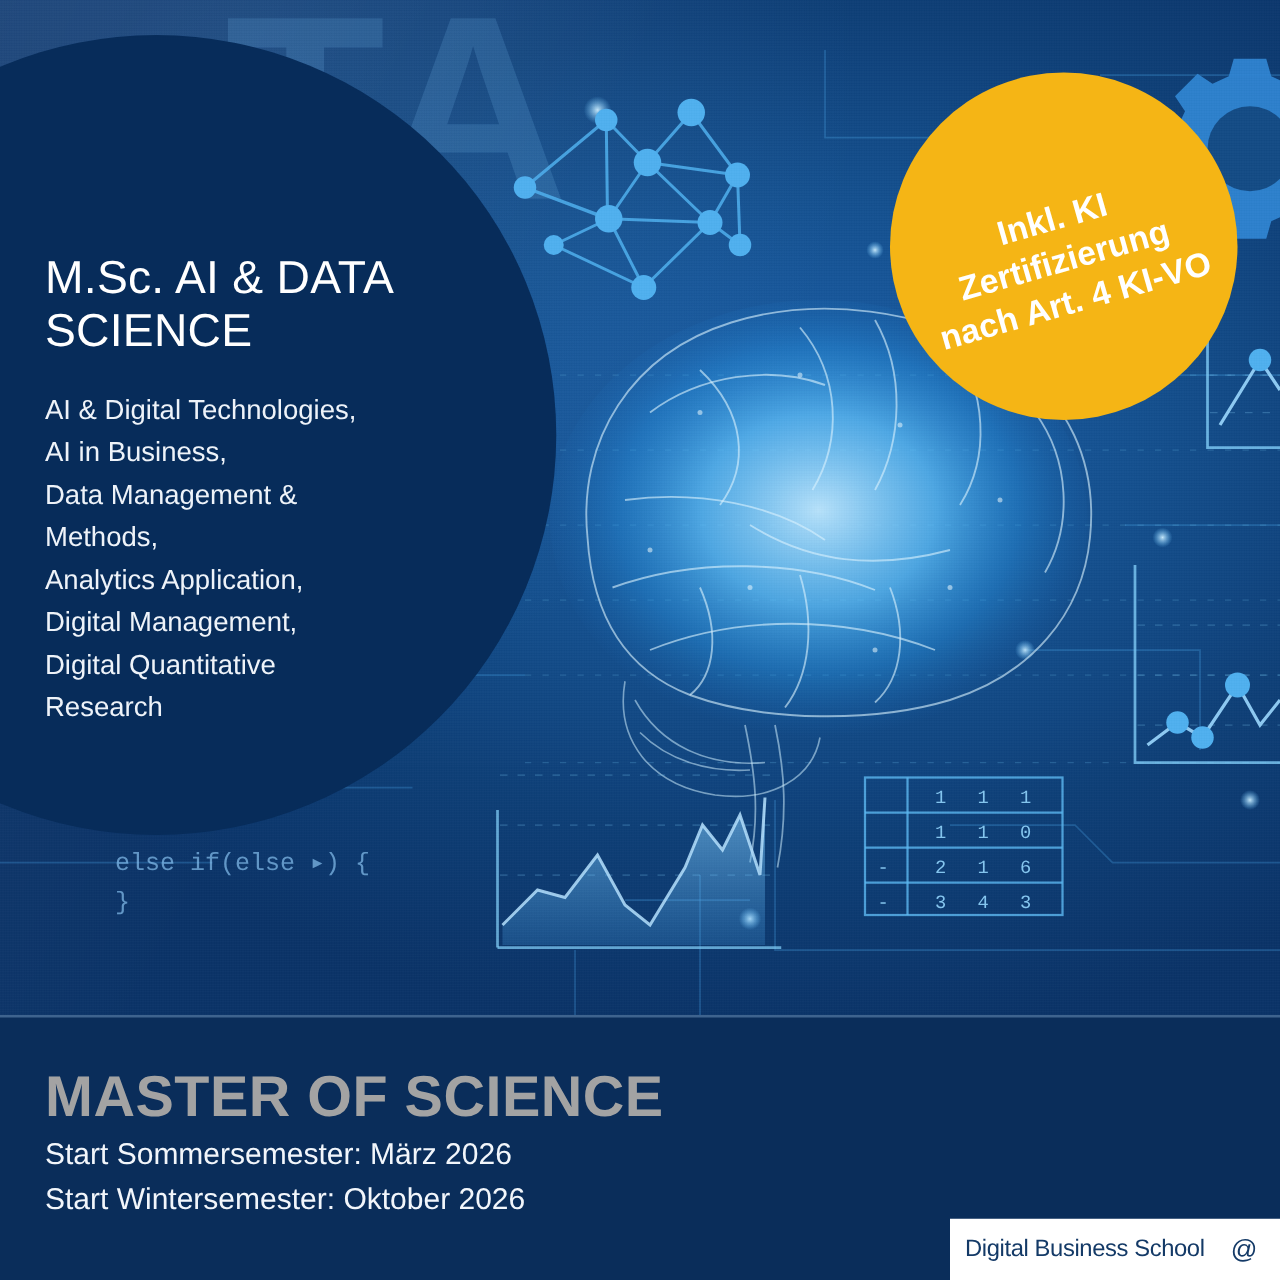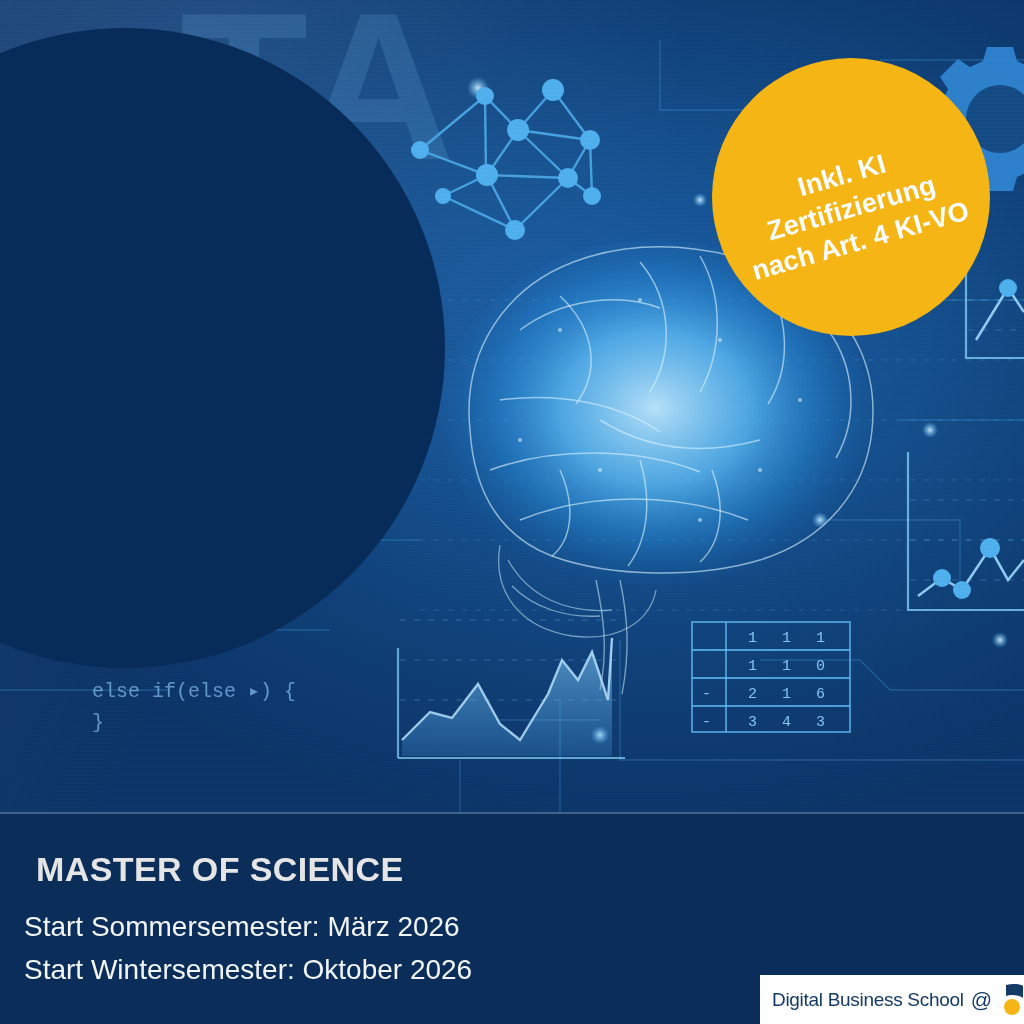--- a/index.html
+++ b/index.html
@@ -89,30 +89,30 @@
   }
 
   
   .footer{
     position:absolute; left:0; top:812px; width:1024px; height:212px;
     background:#0a2d5a;
     border-top:2px solid rgba(160,200,240,.35);
   }
   .footer-title{
     position:absolute; left:36px; top:36px;
-    font-size:34px; font-weight:700; color:#e5e5e5; letter-spacing:.4px;
+    font-size:46px; font-weight:700; color:#a3a3a3; letter-spacing:.4px;
   }
   .footer-lines{
-    position:absolute; left:24px; top:92px;
-    font-size:28px; line-height:1.52; color:#f2f6fb; white-space:pre-line;
+    position:absolute; left:36px; top:92px;
+    font-size:24px; line-height:1.52; color:#f2f6fb; white-space:pre-line;
   }
   
   .logo-box{
     position:absolute; left:760px; top:975px; width:264px; height:49px;
-    background:#ffffff; display:flex; align-items:center; padding-left:12px; gap:7px;
+    background:#ffffff; display:flex; align-items:center; padding-left:12px; gap:21px;
   }
   .logo-text{
     font-size:19px; color:#143a67; font-family:"Liberation Sans", sans-serif;
     letter-spacing:-.3px; white-space:nowrap;
   }
   .logo-at{ font-size:21px; color:#143a67; }
   .logo-mark{ position:relative; width:26px; height:34px; flex:0 0 26px; }
 </style>
 </head>
 <body>
@@ -318,20 +318,31 @@
           <text x="748" y="726">3</text>
           <text x="782" y="726">4</text>
           <text x="816" y="726">3</text>
       </g>
     </svg>
 
     <div class="grain"></div>
 
     <div class="navy-circle"></div>
 
+    <div class="copy">
+      <div class="title">M.Sc. AI &amp; DATA SCIENCE</div>
+      <div class="modules">AI &amp; Digital Technologies,
+AI in Business,
+Data Management &amp;
+Methods,
+Analytics Application,
+Digital Management,
+Digital Quantitative
+Research</div>
+    </div>
 
     <div class="code">else if(else ▸) {
 }</div>
 
     <div class="badge">
       <div class="badge-text">Inkl. KI
 Zertifizierung
 nach Art. 4 KI-VO</div>
     </div>
   </div>

